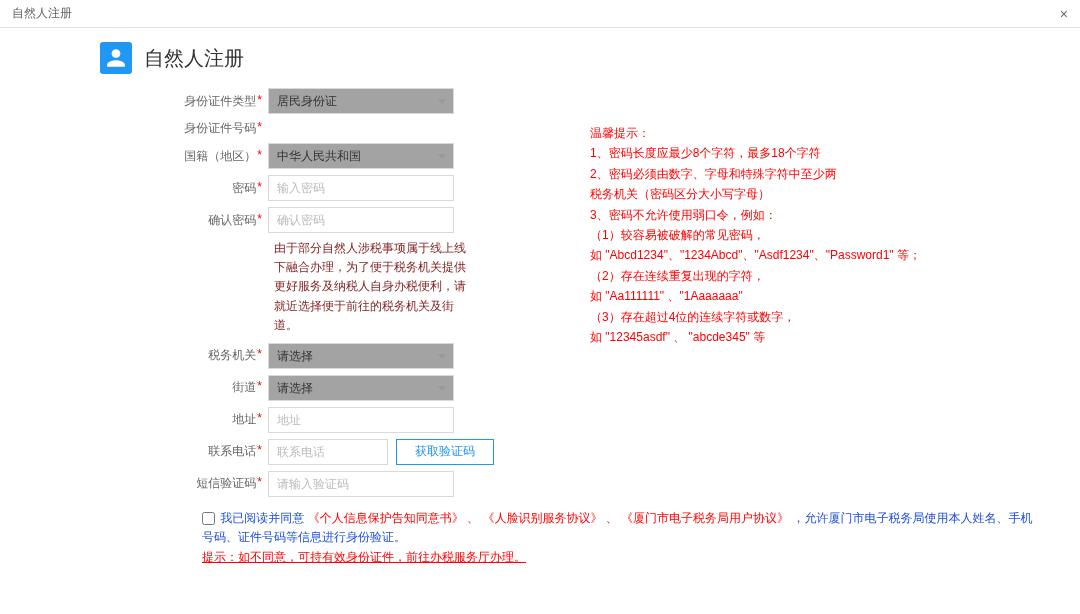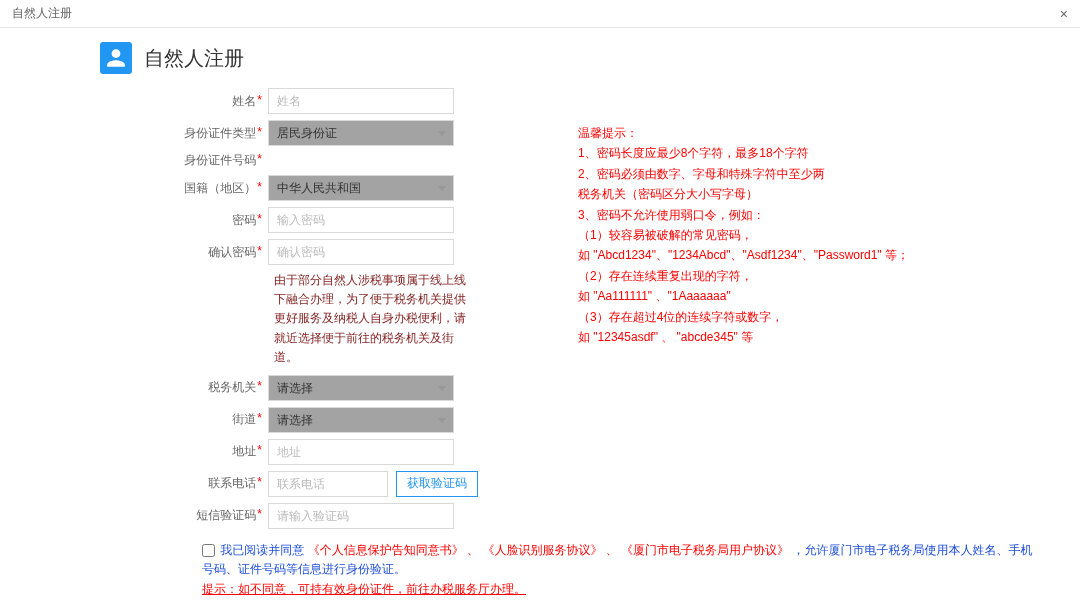--- a/index.html
+++ b/index.html
@@ -19,23 +19,23 @@
   .lbl .req { color: #f00; position: relative; top: -1px; margin-left: 1px; }
   .fld { width: 186px; }
   .fld input, .fld select { width: 100%; height: 26px; border: 1px solid #d9d9d9; padding: 0 8px; font-size: 12px; color: #333; outline: none; background:#fff; }
   .fld input::placeholder { color: #bbb; }
   .fld select { appearance: none; background: #a3a3a3; color:#333; }
   .select-wrap { position: relative; }
   .select-wrap::after { content: ""; position:absolute; right:8px; top:11px; border-left:4px solid transparent; border-right:4px solid transparent; border-top:5px solid #999; pointer-events:none; }
   .select-placeholder { color:#bbb; }
   .phone-row .fld { display:flex; gap:8px; width: 258px; }
   .phone-row input { width: 120px; }
-  .btn-code { height:26px; border:1px solid #2196f3; color:#2196f3; background:#fff; font-size:12px; padding:0 10px; cursor:pointer; }
+  .btn-code { height:26px; border:1px solid #2196f3; color:#2196f3; background:#fff; font-size:12px; padding:0 18px; cursor:pointer; }
   .tax-note { margin: 4px 0 8px 174px; width: 200px; color:#7f1d1d; font-size:12px; line-height:1.6; }
-  .right-tips { position:absolute; left: 578px; top: 95px; width: 420px; color:#f00; font-size:12px; line-height: 1.7; }
+  .right-tips { position:absolute; left: 590px; top: 95px; width: 420px; color:#f00; font-size:12px; line-height: 1.7; }
   .agreement { margin: 6px 0 0 102px; font-size:12px; line-height:1.6; }
   .agreement .chk { vertical-align: middle; margin-right:2px; }
   .agreement .link { color:#f00; }
   .agreement .black { color:#1d4ed8;text-align:right; }
   .red-note { color:#f00; margin: 2px 0 0 102px; font-size:12px;text-decoration:underline; }
 </style>
 </head>
 <body>
 
 <div class="modal-header">
@@ -49,24 +49,20 @@
       <svg class="person-svg" viewBox="0 0 24 24">
           <path d="M12 12c2.67 0 4.84-2.17 4.84-4.84S14.67 2.32 12 2.32 7.16 4.49 7.16 7.16 9.33 12 12 12zm0 2.42c-3.23 0-9.68 1.62-9.68 4.84v2.42h19.36v-2.42c0-3.22-6.45-4.84-9.68-4.84z"></path>
         </svg>
     </div>
     <h1 class="page-title">自然人注册</h1>
   </div>
 
   <div class="form-area">
     <div class="form-left">
 
-      <div class="row">
-        <div class="lbl"><span>姓名</span><span class="req">*</span></div>
-        <div class="fld"><input type="text" placeholder="姓名" style=""></div>
-      </div>
 
       <div class="row">
         <div class="lbl"><span>身份证件类型</span><span class="req">*</span></div>
         <div class="fld select-wrap"><select><option>居民身份证</option></select></div>
       </div>
 
       <div class="row">
         <div class="lbl"><span>身份证件号码</span><span class="req">*</span></div>
       </div>
 

